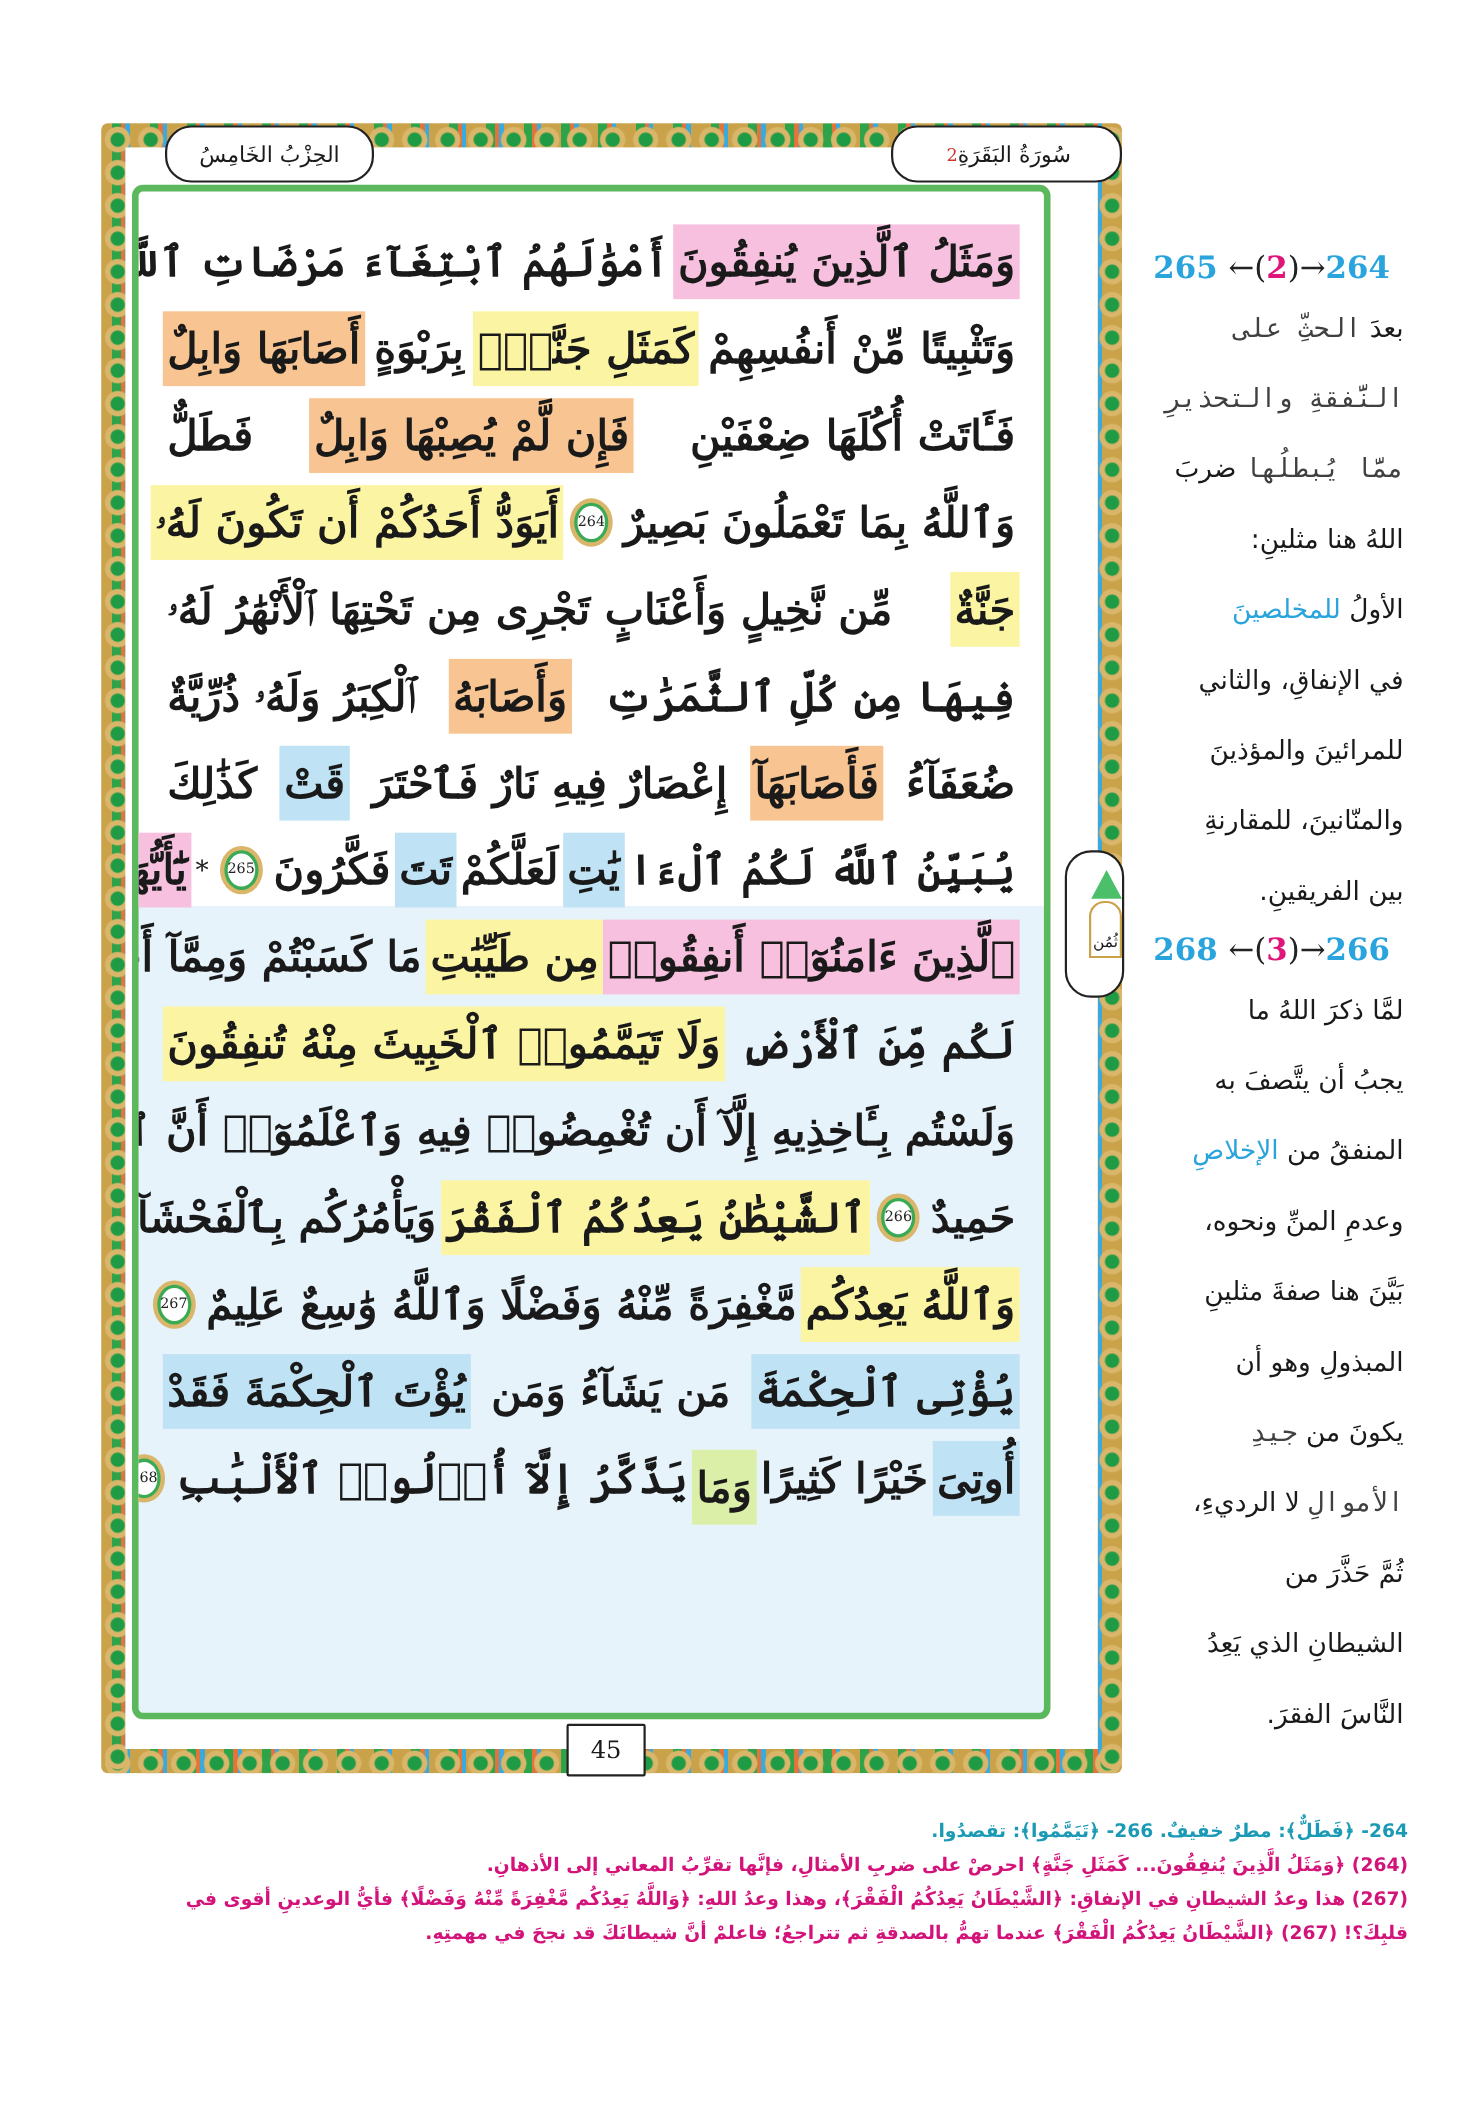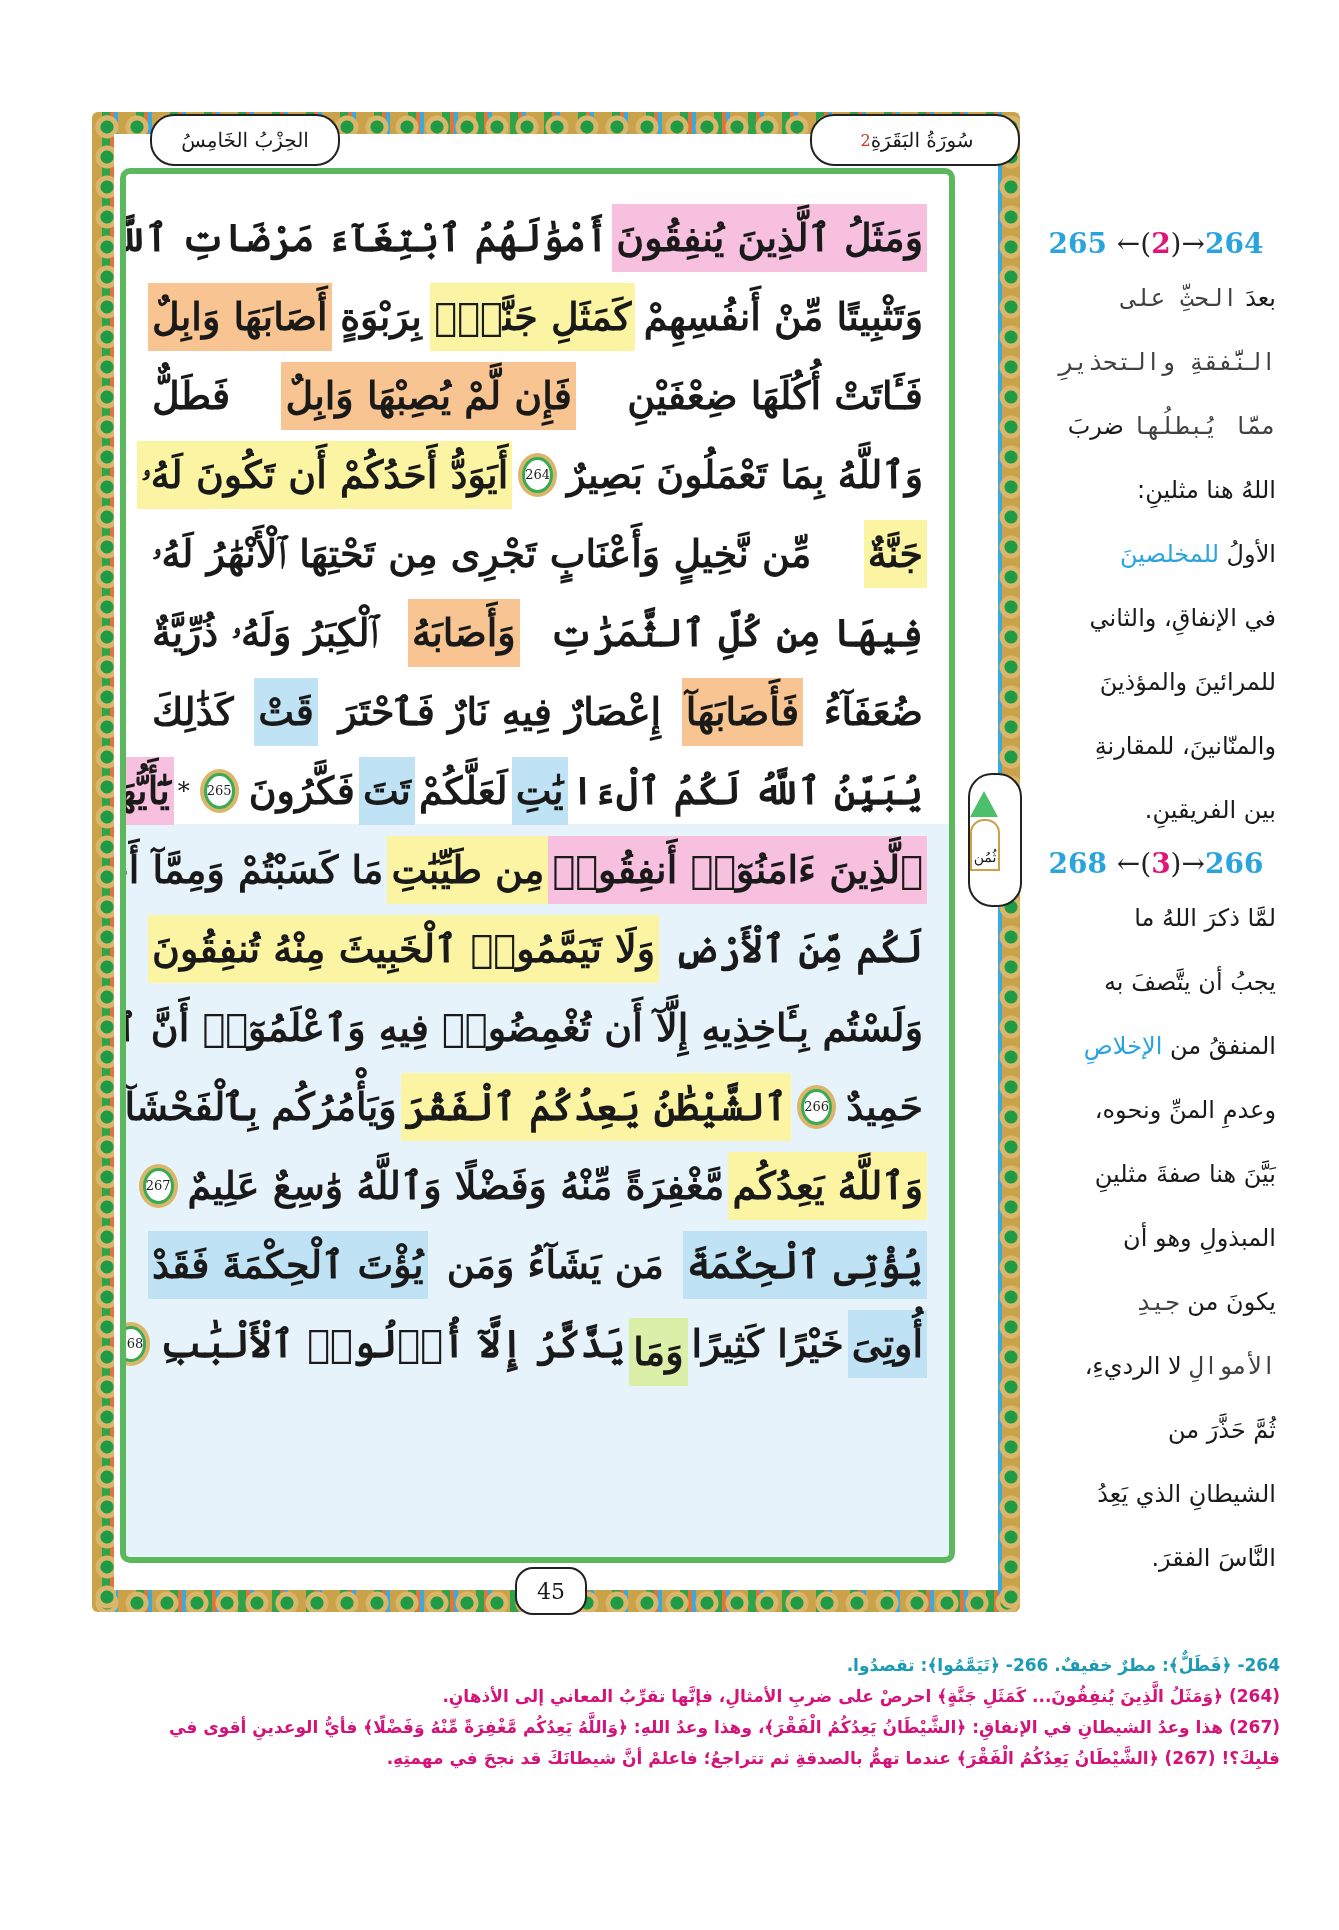--- a/index.html
+++ b/index.html
@@ -27,42 +27,42 @@
            background: linear-gradient(#ffffff 0, #ffffff 650px, #e6f3fb 650px, #e6f3fb 100%); overflow: hidden; }
 
   .cartouche { position: absolute; top: 114px; height: 48px; background: #fff;
                border: 2px solid #222; border-radius: 24px; display: flex; align-items: center;
                justify-content: center; font-family: "DejaVu Serif", serif; font-size: 20px; padding: 0 18px; direction: rtl; }
   .cart-surah { left: 810px; width: 170px; }
   .cart-hizb { left: 150px; width: 150px; }
   .surah-num { color: #d0342c; font-size: 16px; margin-left: 4px; }
 
   .page-num { position: absolute; left: 515px; top: 1567px; width: 68px; height: 44px;
-              background: #fff; border: 2px solid #222; border-radius: 18px; display: flex;
+              background: #fff; border: 2px solid #222; border-radius: 2px; display: flex;
               align-items: center; justify-content: center; font-family: "DejaVu Serif", serif; font-size: 22px; }
 
   
   .lines { position: absolute; left: 0; top: 0; right: 0; padding: 24px 22px 0 22px; }
   .qline { height: 79px; display: flex; flex-direction: row-reverse; justify-content: space-between;
            align-items: center; direction: rtl; font-family: "DejaVu Serif", serif; font-size: 38px; font-weight: bold;
            white-space: nowrap; }
   .seg { padding: 6px 4px; line-height: 56px; }
   .hl-pink { background: #f7c0df; }
   .hl-yellow { background: #fbf5a3; }
   .hl-orange { background: #f8c592; }
   .hl-blue { background: #bfe3f5; }
   .hl-green { background: #dcefa8; margin-top: 16px; }
   .ayah-mark { display: inline-flex; align-items: center; justify-content: center; width: 30px; height: 30px;
                border-radius: 50%; border: 3px solid #3aaa55; background: #fff; font-size: 13px;
                font-weight: normal; color: #222; box-shadow: 0 0 0 4px #d9b66a; margin: 0 10px; font-family: "DejaVu Serif", serif; }
   .star { font-size: 24px; font-weight: normal; margin: 0 4px; }
 
   
   .thumn { position: absolute; left: 968px; top: 773px; width: 50px; height: 130px; background: #fff;
-           border: 2px solid #222; border-radius: 24px; display: flex; flex-direction: column; align-items: flex-start; }
+           border: 2px solid #222; border-radius: 24px; display: flex; flex-direction: column; align-items: flex-end; }
   .thumn-flower { margin-top: 16px; width: 0; height: 0; border-left: 14px solid transparent;
                   border-right: 14px solid transparent; border-bottom: 26px solid #4cbf6a; }
   .thumn-arch { margin-top: 2px; width: 30px; height: 52px; border: 2px solid #c9a24a; border-radius: 14px 14px 0 0;
                 display: flex; align-items: flex-end; justify-content: center; font-family: "DejaVu Serif", serif; font-size: 14px; padding-bottom: 4px; box-sizing: border-box; }
 
   
   .side { position: absolute; left: 1036px; top: 222px; width: 240px; direction: rtl; text-align: right;
           font-family: "DejaVu Sans", sans-serif; font-size: 24px; }
   .range { font-family: "DejaVu Serif", serif; font-weight: bold; font-size: 28px; color: #2aa4dd; height: 44px;
            line-height: 44px; direction: ltr; text-align: center; }

